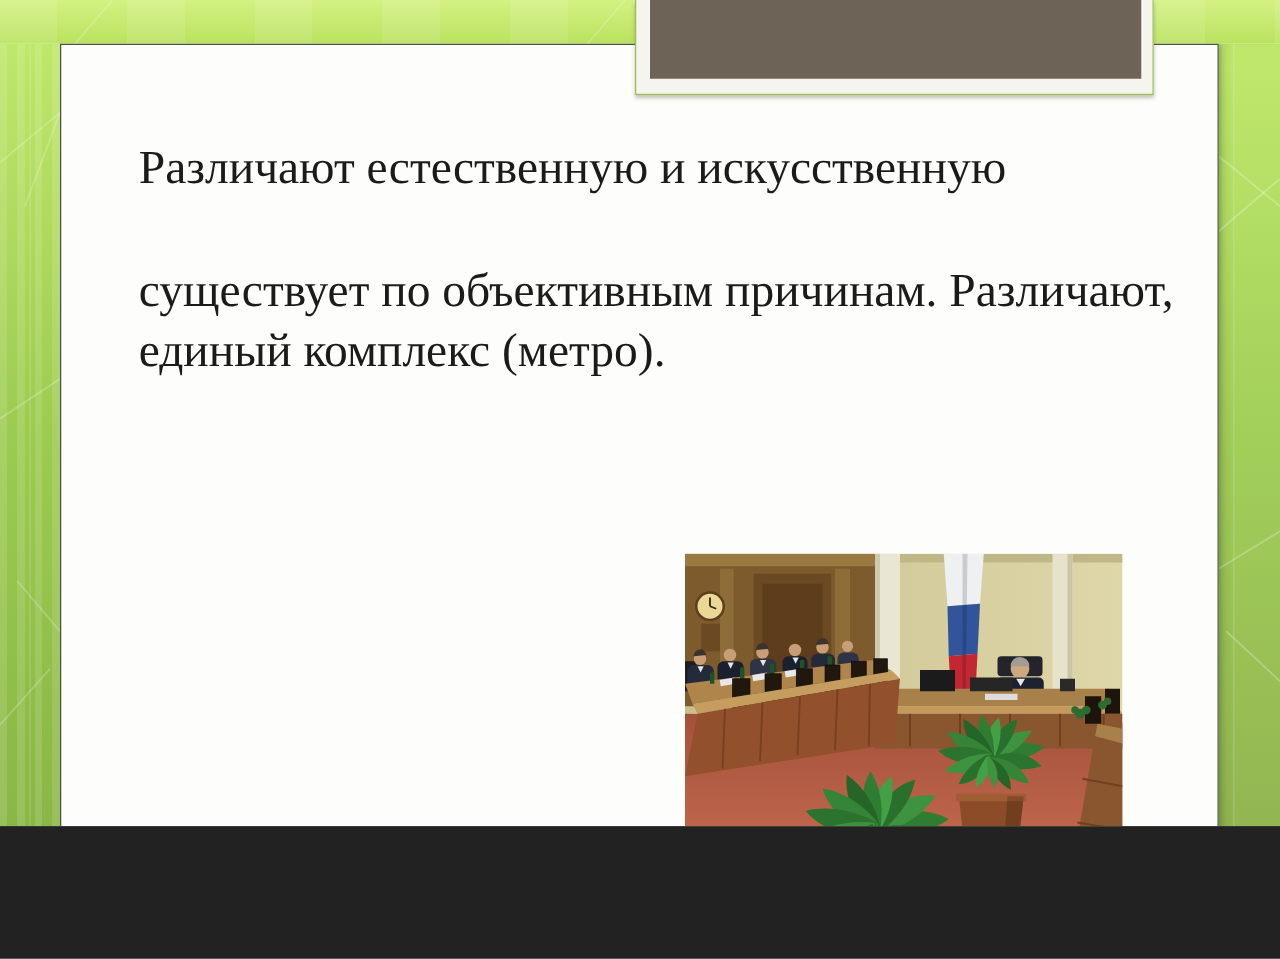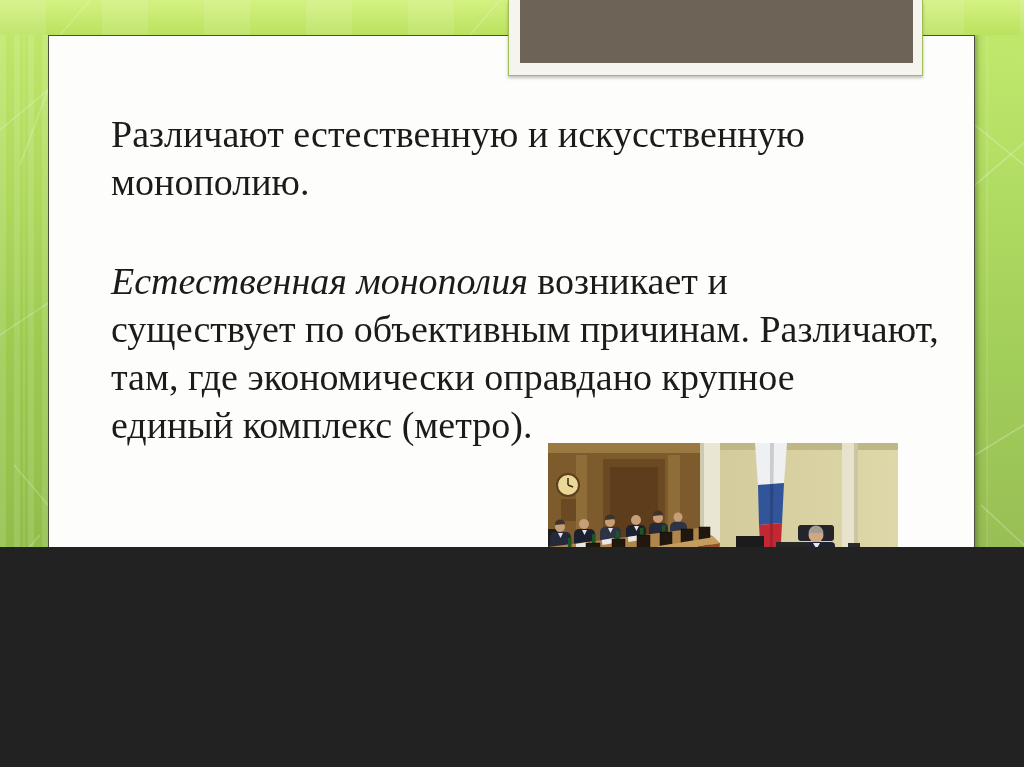--- a/index.html
+++ b/index.html
@@ -1,16 +1,16 @@
 <!DOCTYPE html>
 <html style="--frame-top-light: #d4f182; --frame-top-dark: #bae25f; --frame-left-dark: #86b243; --frame-right-top: #c0e96c; --frame-bottom: #8fa956; --frame-bottom-edge: #53693f; --content-bg: #fdfdfb; --content-border: #49523e; --tab-bg: #f6f4ee; --tab-border: #9fbf55; --accent-rect: #6d6457; --text-color: #1b1b1b;"><head>
 <meta charset="utf-8">
 <style>
   html,body{margin:0;padding:0;background:#222;}
-  .slide{position:relative;width:1024px;height:547px;overflow:hidden;background:#fff;
+  .slide{position:relative;width:1024px;height:661px;overflow:hidden;background:#fff;
          font-family:"Liberation Serif",serif;}
   
   .bar{position:absolute;overflow:hidden;}
   .bar svg{position:absolute;inset:0;pointer-events:none;}
   .bar-top{left:0;top:0;width:1024px;height:35px;
     background:repeating-linear-gradient(90deg,rgba(255,255,255,.10) 0 46px,rgba(255,255,255,0) 46px 102px),
                linear-gradient(180deg,var(--frame-top-light),var(--frame-top-dark));}
   .bar-left{left:0;top:35px;width:48px;height:695px;
     background:repeating-linear-gradient(90deg,rgba(255,255,255,.12) 0 6px,rgba(255,255,255,0) 6px 14px),
                linear-gradient(180deg,#bfe76a 0%,#9ccb50 45%,var(--frame-left-dark) 100%);}
@@ -84,26 +84,23 @@
         <line x1="500" y1="0" x2="470" y2="35"></line>
           <line x1="60" y1="35" x2="90" y2="0"></line>
       </g>
     </svg>
   </div>
 
   <div class="content">
     <div class="text-block">
         <div class="para">
           <div class="line"><span>Различают естественную и искусственную</span></div>
-          <div class="line"><span>монополию.</span></div>
         </div>
         <div class="para">
-          <div class="line"><span class="em">Естественная монополия</span><span> возникает и</span></div>
           <div class="line"><span>существует по объективным причинам. Различают,</span></div>
-          <div class="line"><span>там, где экономически оправдано крупное</span></div>
           <div class="line"><span>единый комплекс (метро).</span></div>
         </div>
       </div>
   </div>
 
   <div class="top-tab">
     <div class="accent-rect"></div>
   </div>
 
   <svg class="photo" viewBox="0 0 350 262">

